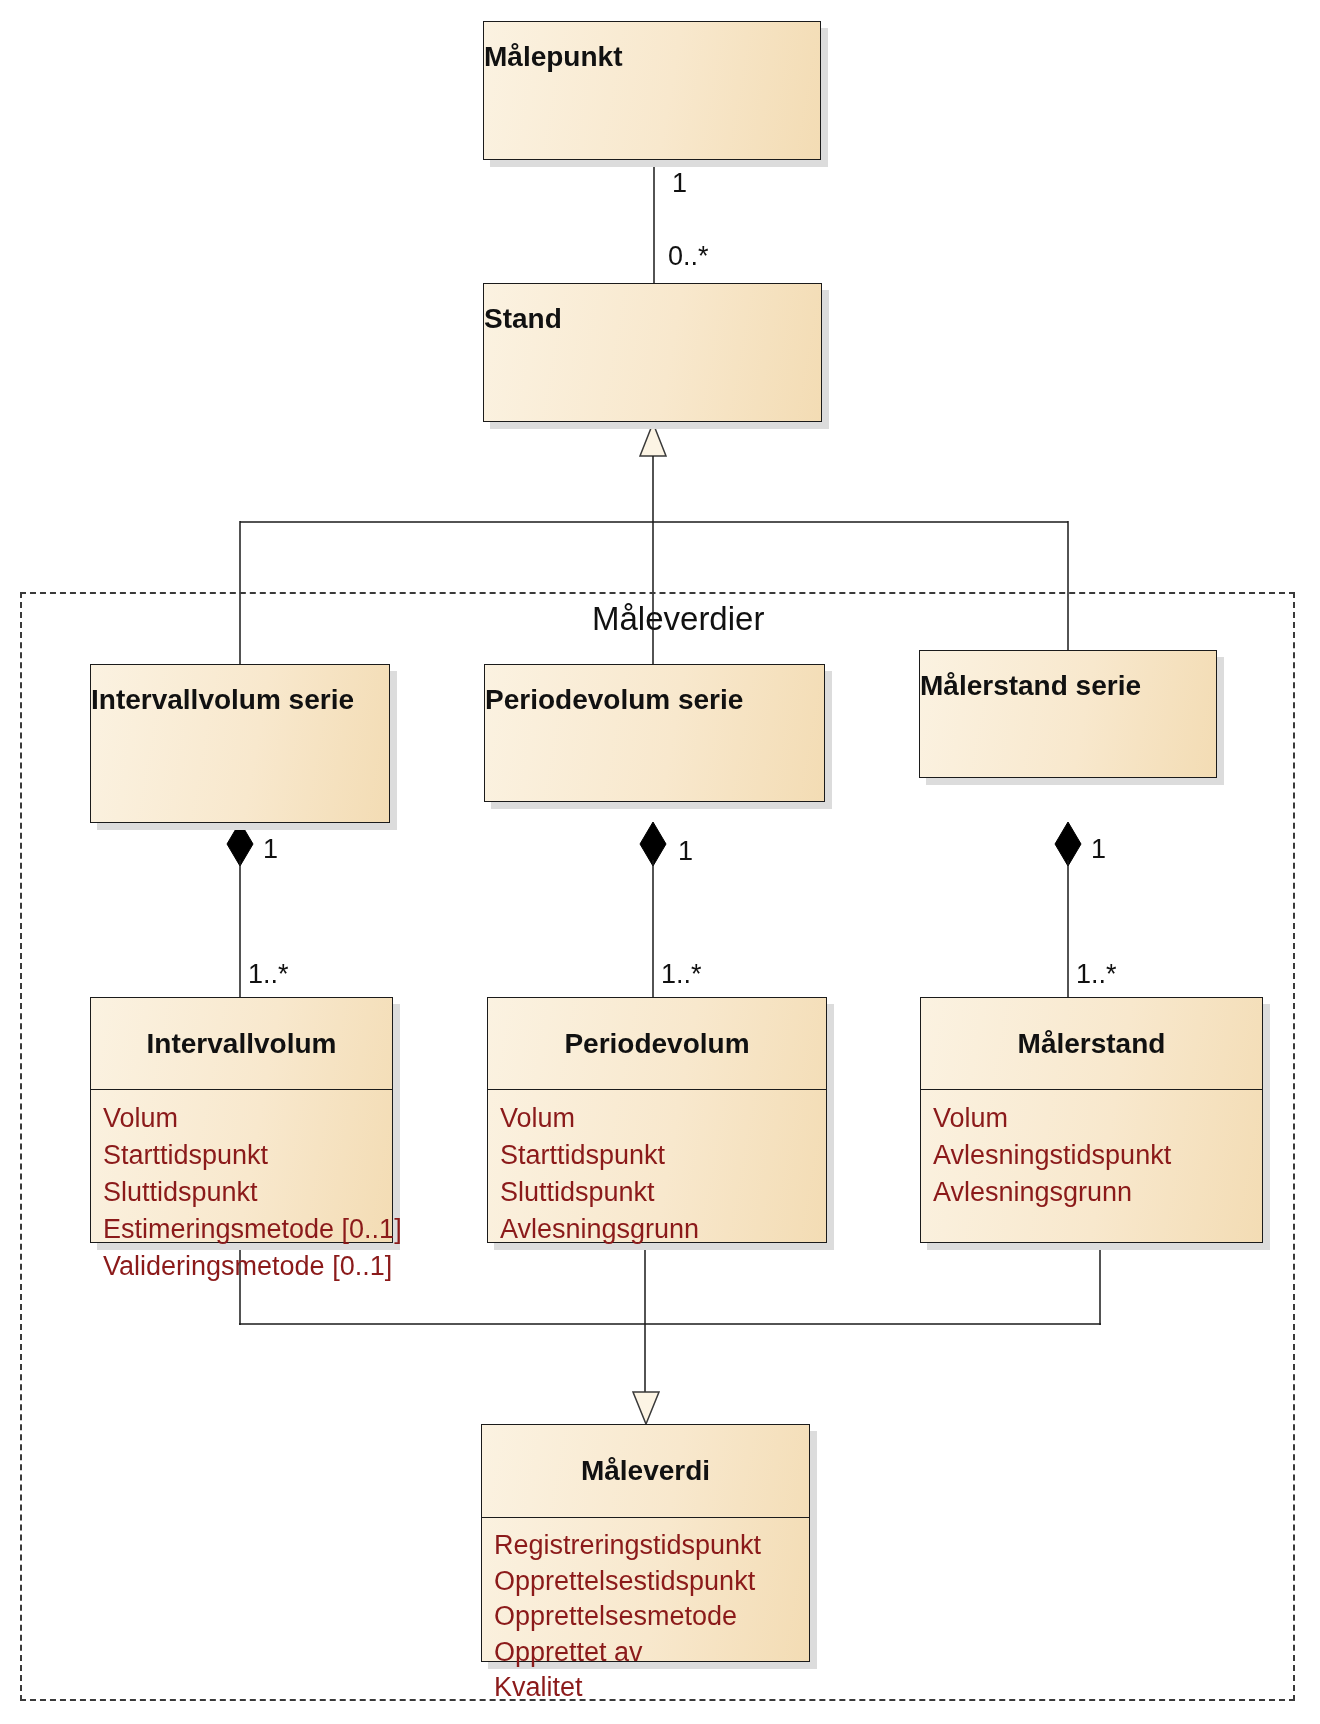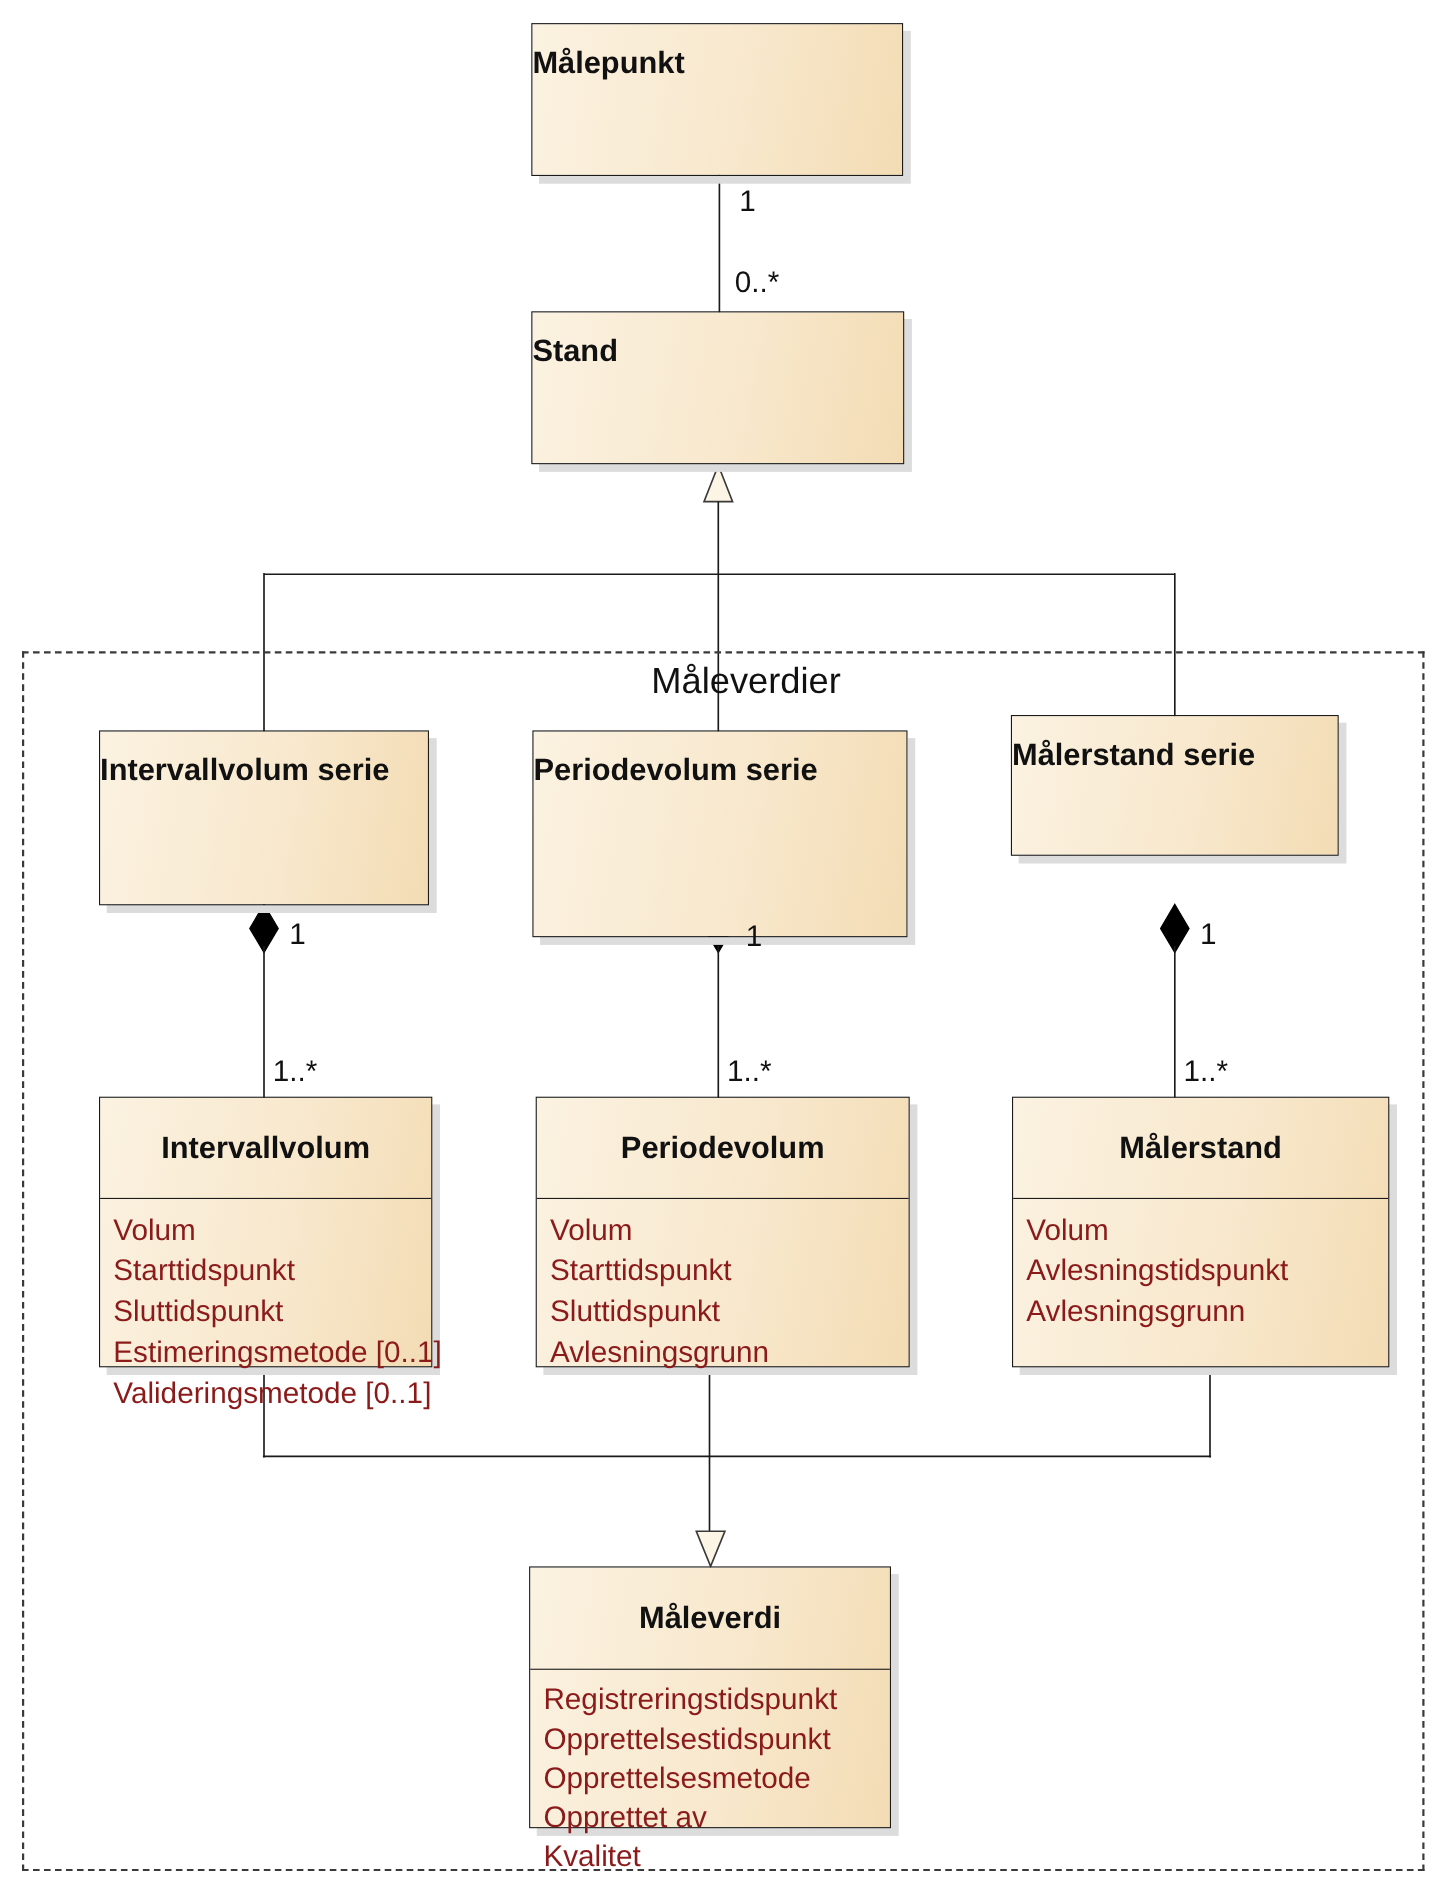--- a/index.html
+++ b/index.html
@@ -104,21 +104,21 @@
   </div>
 
   <div class="uml-class" style="left:483px;top:283px;width:339px;height:139px">
     <div class="uml-title">Stand</div>
   </div>
 
   <div class="uml-class" style="left:90px;top:664px;width:300px;height:159px">
     <div class="uml-title">Intervallvolum serie</div>
   </div>
 
-  <div class="uml-class" style="left:484px;top:664px;width:341px;height:188px">
+  <div class="uml-class" style="left:484px;top:664px;width:341px;height:138px">
     <div class="uml-title">Periodevolum serie</div>
   </div>
 
   <div class="uml-class" style="left:919px;top:650px;width:298px;height:128px">
     <div class="uml-title">Målerstand serie</div>
   </div>
 
   <div class="uml-class with-attrs" style="left:90px;top:997px;width:303px;height:246px">
     <div class="uml-title">Intervallvolum</div>
     <ul class="uml-attrs">

